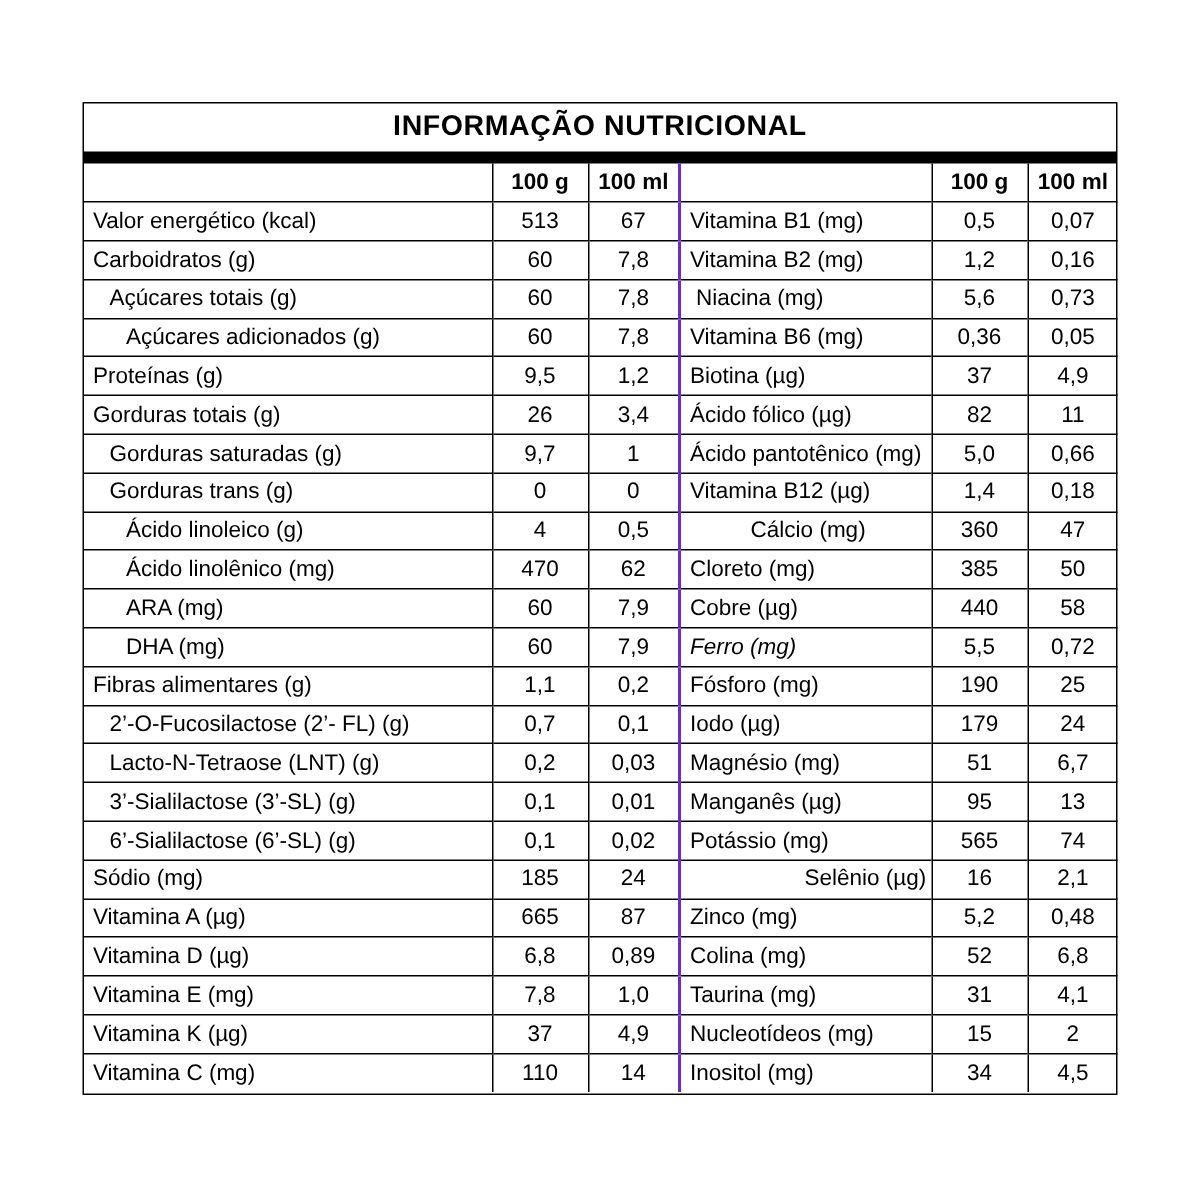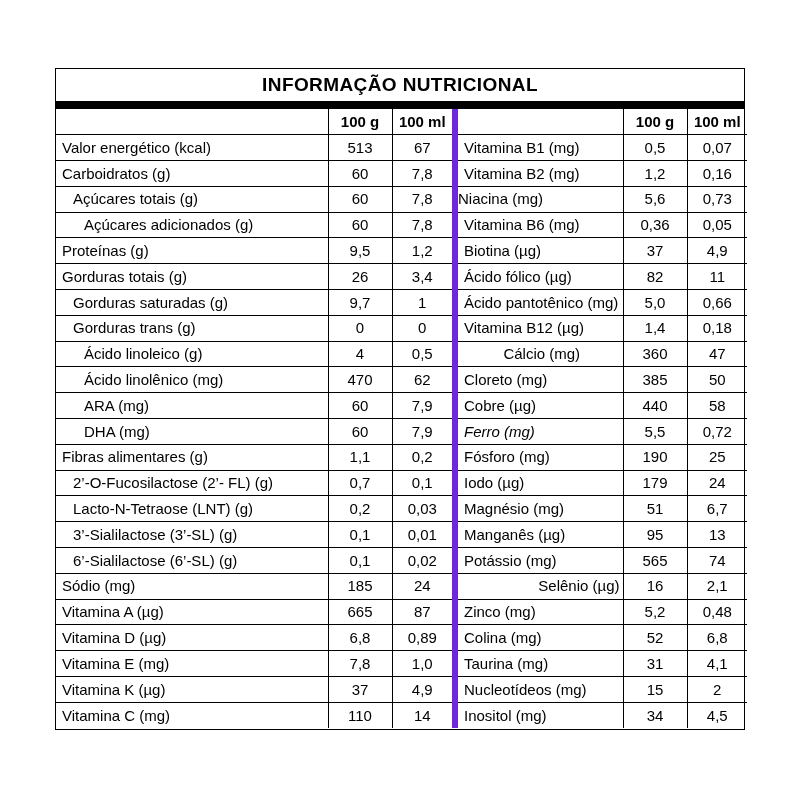--- a/index.html
+++ b/index.html
@@ -57,21 +57,21 @@
   }
   thead th { font-weight: bold; text-align: center; }
   td.label { text-align: left; }
   td.val, th.val {
     text-align: center;
     border-left: 1px solid #000000;
   }
   tbody td { border-top: 1px solid #000000; }
   
   .rtable th:first-child,
-  .rtable td:first-child { border-left: 6px solid #6d28d9; }
+  .rtable td:first-child { border-left: 2px solid #6d28d9; }
 </style>
 </head>
 <body>
 
 <div class="panel">
   <div class="title">INFORMAÇÃO NUTRICIONAL</div>
   <div class="bar"></div>
   <div class="tables">
 
     <table class="ltable">
@@ -248,21 +248,21 @@
     <td class="val">0,07</td>
   </tr>
 
   <tr>
     <td class="label" style="padding-left: 6px;">Vitamina B2 (mg)</td>
     <td class="val">1,2</td>
     <td class="val">0,16</td>
   </tr>
 
   <tr>
-    <td class="label" style="padding-left: 0; margin-top: 46px;">Niacina (mg)</td>
+    <td class="label" style="padding-left: 10px; margin-top: 46px;">Niacina (mg)</td>
     <td class="val">5,6</td>
     <td class="val">0,73</td>
   </tr>
 
   <tr>
     <td class="label" style="padding-left: 6px;">Vitamina B6 (mg)</td>
     <td class="val">0,36</td>
     <td class="val">0,05</td>
   </tr>
 

